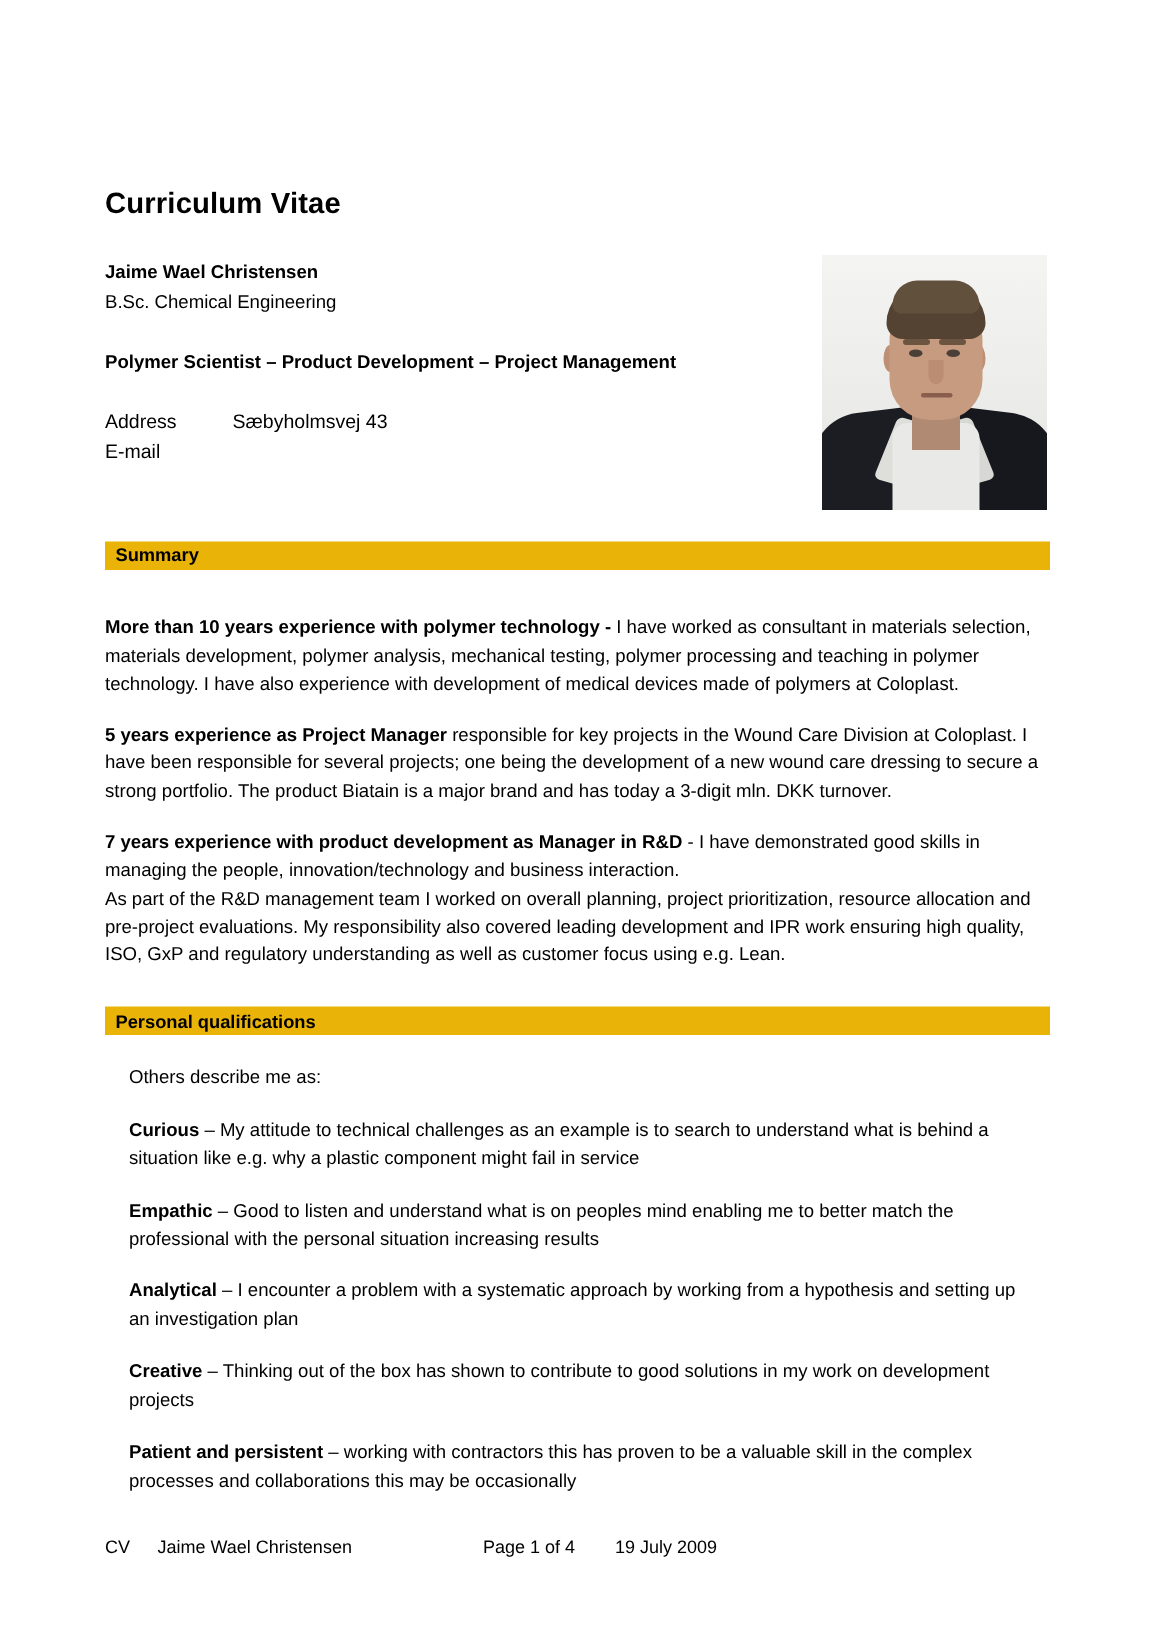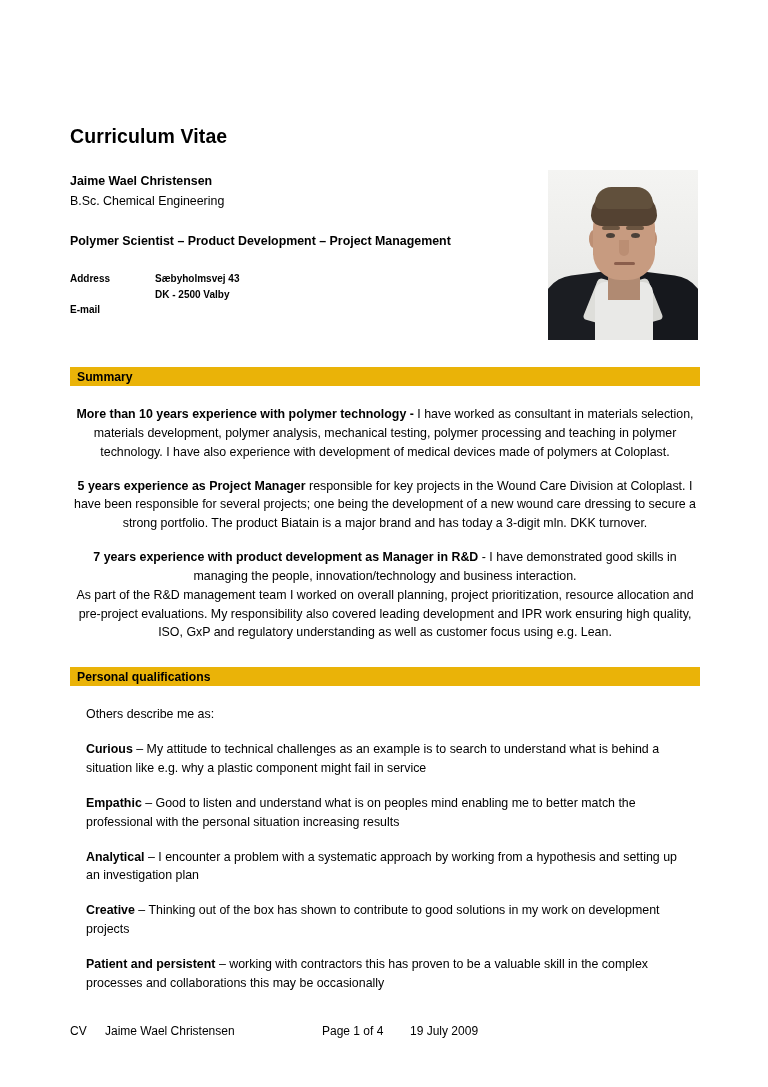--- a/index.html
+++ b/index.html
@@ -52,23 +52,22 @@
   .headline {
     margin-top: 21px;
     font-size: 12.4px;
     font-weight: bold;
     line-height: 1.5;
   }
 
   
   .contact {
     margin-top: 21px;
-    font-size: 10px;
+    font-size: 13px;
     line-height: 1.52;
-    font-weight: bold;
   }
   .contact-row {
     display: flex;
   }
   .contact-label {
     width: 85px;
     flex: 0 0 85px;
   }
   .contact-value {
     flex: 1 1 auto;
@@ -283,22 +282,21 @@
     font-weight: bold;
   }
   .q-term {
     font-weight: bold;
   }
   .q-line {
     margin: 16px;
   }
 
   .summary-body {
-    margin-top: 19px;
-    text-align: center;
+    margin-top: 29px;
   }
   .quals-body {
     margin-top: 19px;
   }
   .band-summary {
     margin-top: 50px;
   }
   .band-quals {
     margin-top: 25px;
   }
@@ -355,21 +353,20 @@
       <div class="headline">Polymer Scientist – Product Development – Project Management</div>
     </div>
 
     <div class="contact">
       <div class="contact-row">
         <div class="contact-label">Address</div>
         <div class="contact-value">Sæbyholmsvej 43</div>
       </div>
       <div class="contact-row">
         <div class="contact-label"></div>
-        <div class="contact-value">DK - 2500 Valby</div>
       </div>
       <div class="contact-row">
         <div class="contact-label">E-mail</div>
       </div>
     </div>
 
     <div class="section-band band-summary">
       <span>Summary</span>
     </div>
 

